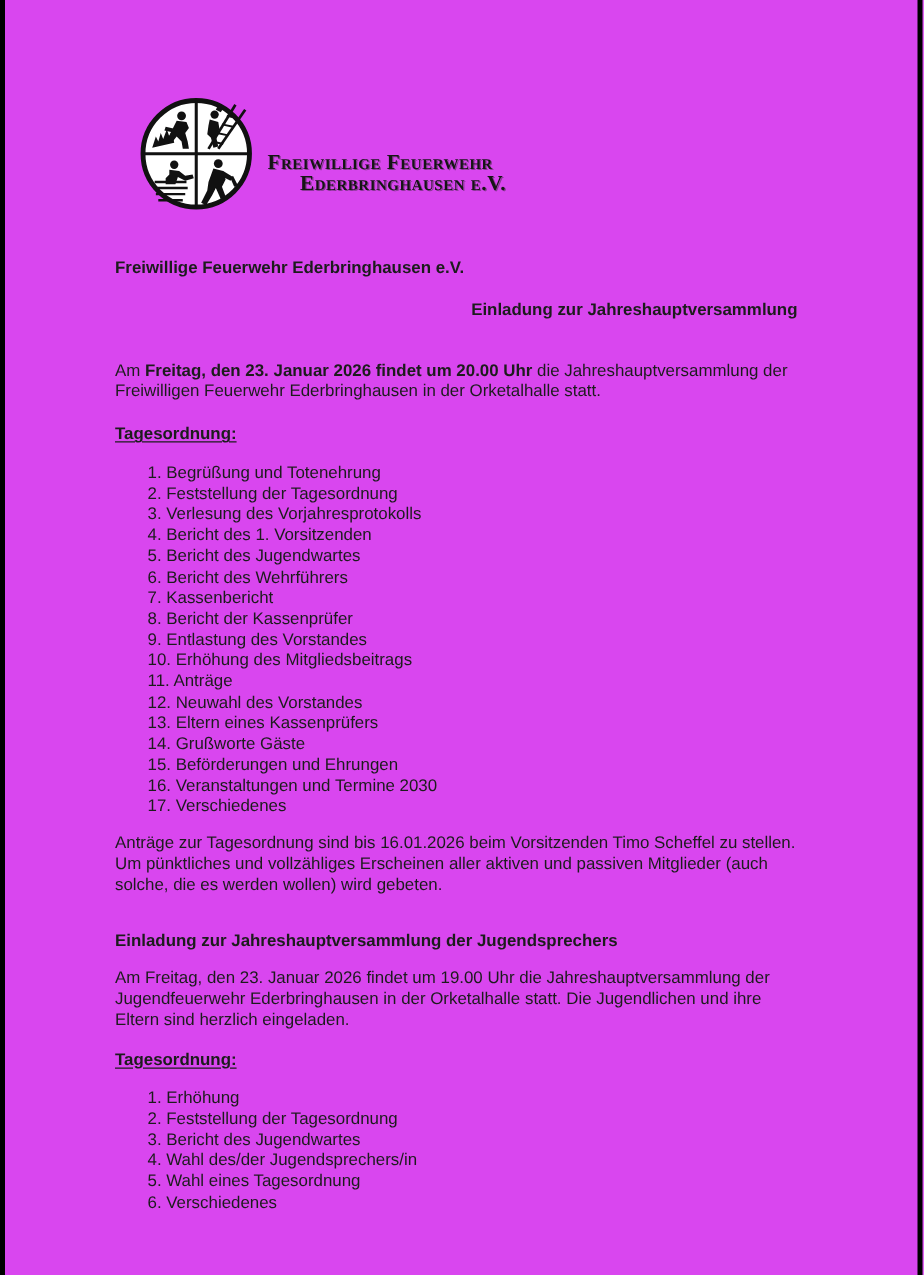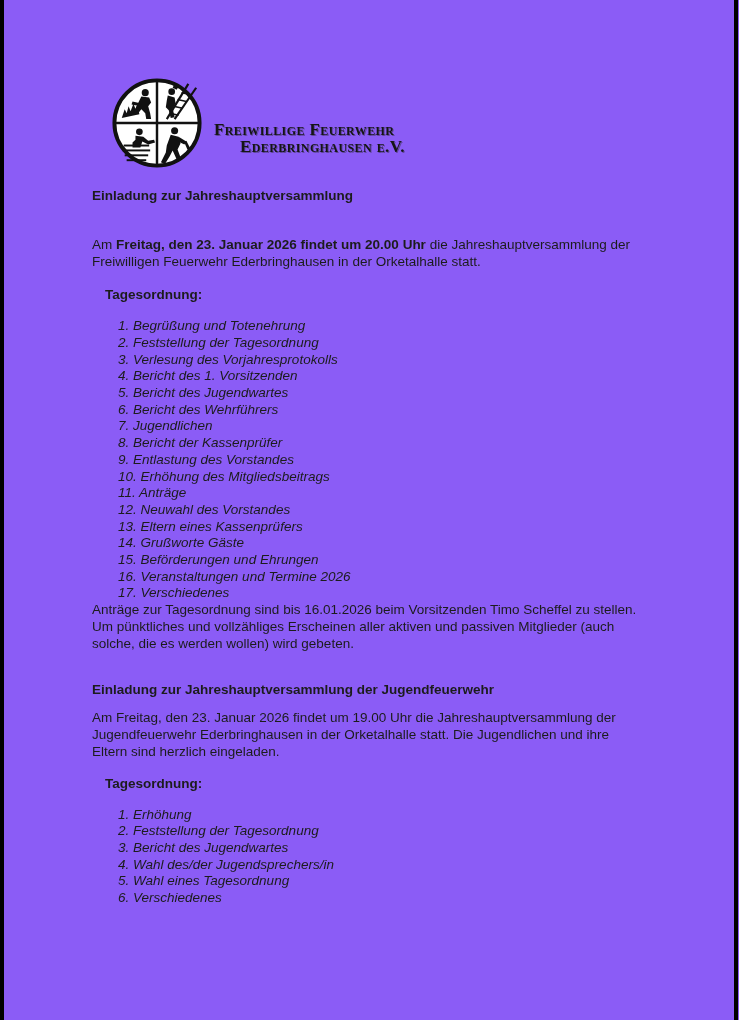--- a/index.html
+++ b/index.html
@@ -4,21 +4,21 @@
 <style>
   html, body { margin: 0; padding: 0; }
   body {
     width: 739px; height: 1020px;
     background: #ffffff;
     font-family: "Liberation Sans", sans-serif;
     color: #1c1c1c;
     overflow: hidden;
     position: relative;
   }
-  .page { position: absolute; inset: 0; background: #8b5cf6; }
+  .page { position: absolute; inset: 0; background: #d946ef; }
   .scan-edge { position: absolute; top: 0; height: 100%; background: #000; }
   .scan-edge.left  { left: 0; width: 4px; }
   .scan-edge.right { right: 1px; width: 4px; }
 
   .content {
     position: absolute;
     left: 92px; top: 75px;
     width: 546px;
     font-size: 13.5px;
     line-height: 16.8px;
@@ -37,39 +37,38 @@
     line-height: 17px;
     letter-spacing: 0.4px;
     color: #151515;
     text-shadow: 1px 1px 0 rgba(40,40,40,0.45);
     white-space: nowrap;
   }
   .logo-text .line2 { padding-left: 26px; }
 
   
   .h-org    { font-weight: bold; margin-top: 35px; }
-  .h-invite { font-weight: bold; margin-top: 17px; }
+  .h-invite { font-weight: bold; margin-top: 17px; text-align: right; }
   .para     { margin-top: 32px; }
   .agenda-label {
     font-weight: bold;
+    text-decoration: underline;
     text-underline-offset: 2px;
     margin-top: 17px;
-    margin-left: 13px;
   }
   ol.agenda {
     list-style: none;
     counter-reset: item;
     margin: 14px 0 0 0;
     padding: 0 0 0 26px;
-    font-style: italic;
   }
   ol.agenda li { counter-increment: item; line-height: 16.7px; }
   ol.agenda li::before { content: counter(item) ". "; }
 
-  .note { }
+  .note { margin-top: 12px; }
   .h-invite-youth { font-weight: bold; margin-top: 29px; }
   .para-youth { margin-top: 12px; }
   .agenda-label.second { margin-top: 15px; }
   b { font-weight: bold; }
 </style>
 </head>
 <body>
 
 <div class="page">
   <div class="scan-edge left"></div>
@@ -117,50 +116,51 @@
           <path d="M70,62 l8,5 -2,3 -8,-4 z"></path>
           <path d="M78,66 l4,8 -3,1 -3,-7 z"></path>
         </g>
       </svg>
       <div class="logo-text">
         <div class="line1">Freiwillige Feuerwehr</div>
         <div class="line2">Ederbringhausen e.V.</div>
       </div>
     </div>
 
+    <div class="h-org">Freiwillige Feuerwehr Ederbringhausen e.V.</div>
 
     <div class="h-invite">Einladung zur Jahreshauptversammlung</div>
 
     <div class="para"><span>Am </span><b>Freitag, den 23. Januar 2026 findet um 20.00 Uhr</b><span> die Jahreshauptversammlung der Freiwilligen Feuerwehr Ederbringhausen in der Orketalhalle statt.</span></div>
 
     <div class="agenda-label">Tagesordnung:</div>
 
     <ol class="agenda">
         <li>Begrüßung und Totenehrung</li>
         <li>Feststellung der Tagesordnung</li>
         <li>Verlesung des Vorjahresprotokolls</li>
         <li>Bericht des 1. Vorsitzenden</li>
         <li>Bericht des Jugendwartes</li>
         <li>Bericht des Wehrführers</li>
-        <li>Jugendlichen</li>
+        <li>Kassenbericht</li>
         <li>Bericht der Kassenprüfer</li>
         <li>Entlastung des Vorstandes</li>
         <li>Erhöhung des Mitgliedsbeitrags</li>
         <li>Anträge</li>
         <li>Neuwahl des Vorstandes</li>
         <li>Eltern eines Kassenprüfers</li>
         <li>Grußworte Gäste</li>
         <li>Beförderungen und Ehrungen</li>
-        <li>Veranstaltungen und Termine 2026</li>
+        <li>Veranstaltungen und Termine 2030</li>
         <li>Verschiedenes</li>
       </ol>
 
     <div class="note">Anträge zur Tagesordnung sind bis 16.01.2026 beim Vorsitzenden Timo Scheffel zu stellen. Um pünktliches und vollzähliges Erscheinen aller aktiven und passiven Mitglieder (auch solche, die es werden wollen) wird gebeten.</div>
 
-    <div class="h-invite-youth">Einladung zur Jahreshauptversammlung der Jugendfeuerwehr</div>
+    <div class="h-invite-youth">Einladung zur Jahreshauptversammlung der Jugendsprechers</div>
 
     <div class="para-youth">Am Freitag, den 23. Januar 2026 findet um 19.00 Uhr die Jahreshauptversammlung der Jugendfeuerwehr Ederbringhausen in der Orketalhalle statt. Die Jugendlichen und ihre Eltern sind herzlich eingeladen.</div>
 
     <div class="agenda-label second">Tagesordnung:</div>
 
     <ol class="agenda">
         <li>Erhöhung</li>
         <li>Feststellung der Tagesordnung</li>
         <li>Bericht des Jugendwartes</li>
         <li>Wahl des/der Jugendsprechers/in</li>

